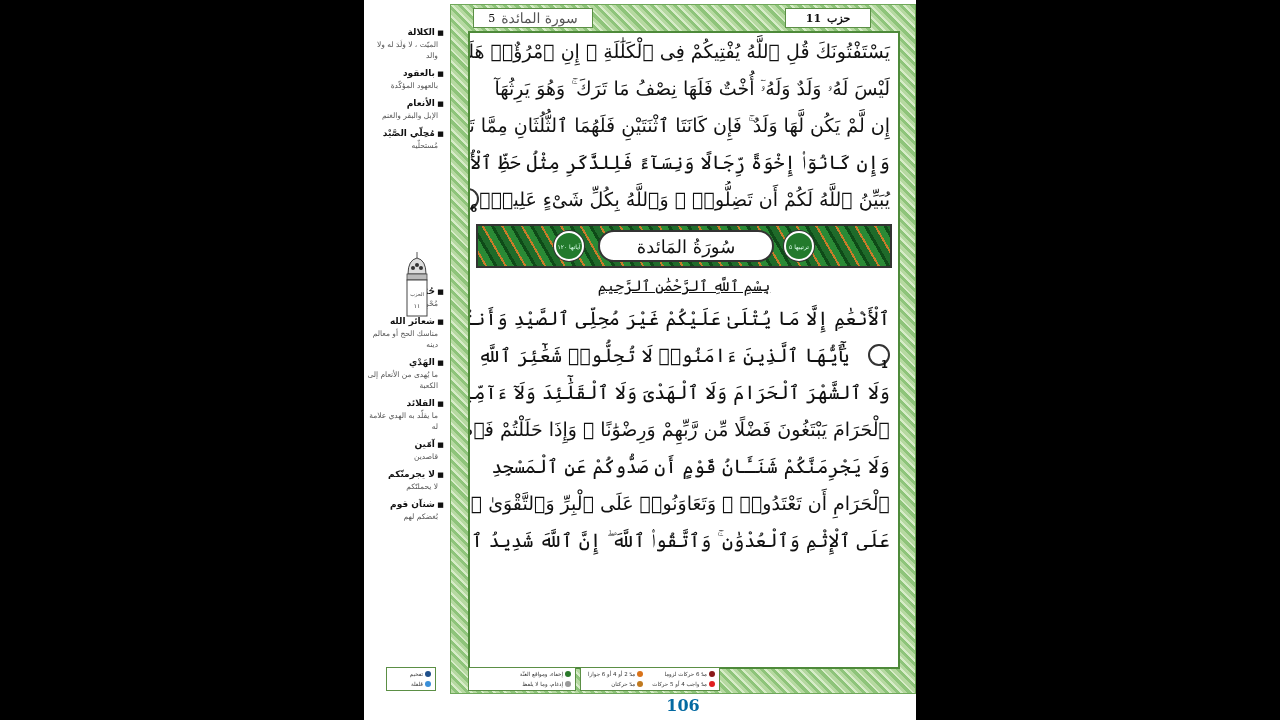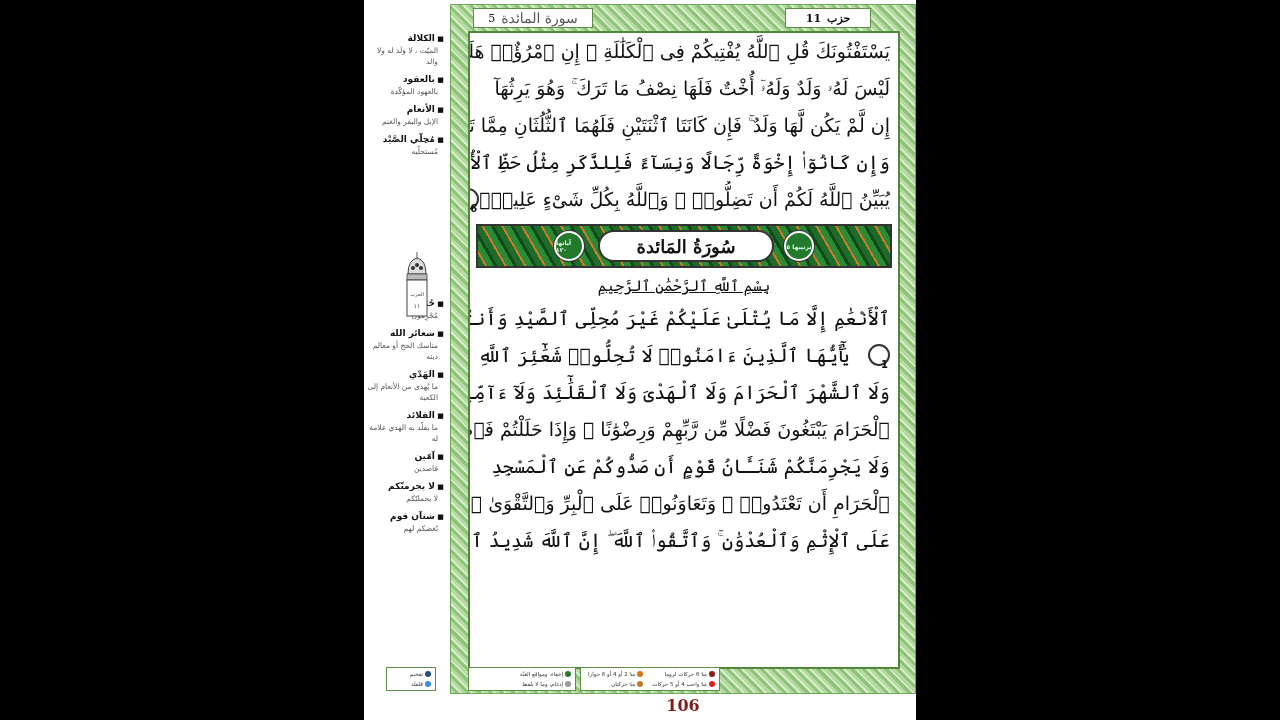--- a/index.html
+++ b/index.html
@@ -6,21 +6,21 @@
   html, body { width: 1280px; height: 720px; background: #000; overflow: hidden; }
   .page {
     position: absolute; left: 364px; top: 0; width: 552px; height: 720px;
     background: #ffffff;
   }
   .margin-notes {
     position: absolute; left: 0; top: 26px; width: 84px; height: 620px;
     font-family: "DejaVu Sans", sans-serif; direction: rtl; text-align: right;
     padding-right: 4px;
   }
-  .note { margin-bottom: 6px; margin-top: 6px; }
+  .note { margin-bottom: 6px; }
   .note-head { font-size: 9px; font-weight: bold; color: #111; line-height: 12px; }
   .note-head::before { content: "■ "; font-size: 7px; }
   .note-body { font-size: 7.5px; color: #555; line-height: 11px; padding-right: 6px; }
   .hizb-marker {
     position: absolute; left: 40px; top: 252px; width: 26px; height: 68px;
   }
   .frame {
     position: absolute; left: 86px; top: 4px; width: 466px; height: 690px;
     background: repeating-linear-gradient(45deg, #b6d9a1 0 3px, #8ec47a 3px 6px, #d7ecc8 6px 8px);
     border: 1px solid #6fa85a;
@@ -50,21 +50,20 @@
   .ayah-num {
     display: inline-flex; width: 22px; height: 22px; border-radius: 50%;
     border: 2px solid #333; background: #fff; font-size: 10px;
     align-items: center; justify-content: center; font-weight: bold;
     font-family: "DejaVu Sans", sans-serif; margin-top: 7px;
   }
   .surah-banner {
     margin: 6px 6px 4px; height: 44px; border: 2px solid #333;
     background: repeating-linear-gradient(60deg, #1f6b2a 0 6px, #c87c2a 6px 8px, #2a8a35 8px 14px, #0f4a18 14px 17px);
     position: relative;
-    font-weight: bold;
   }
   .banner-cartouche {
     position: absolute; left: 120px; top: 4px; width: 176px; height: 32px;
     background: #fff; border: 2px solid #333; border-radius: 16px;
     display: flex; align-items: center; justify-content: center;
     font-family: "DejaVu Serif", serif; font-size: 18px; color: #111;
   }
   .banner-medal {
     position: absolute; top: 5px; width: 30px; height: 30px; border-radius: 50%;
     background: #237a2c; border: 2px solid #fff; box-shadow: 0 0 0 1px #333;
@@ -83,21 +82,21 @@
     font-size: 5.5px; color: #333; direction: rtl; padding: 2px 4px;
     display: grid; grid-template-columns: auto auto; column-gap: 6px; row-gap: 2px;
   }
   .legend-right { left: 216px; width: 140px; }
   .legend-mid { left: 104px; width: 108px; }
   .legend-left { left: 22px; width: 50px; grid-template-columns: auto; }
   .legend-item { display: flex; align-items: center; gap: 2px; white-space: nowrap; }
   .dot { width: 6px; height: 6px; border-radius: 50%; display: inline-block; }
   .page-number {
     position: absolute; left: 86px; width: 466px; top: 696px; text-align: center;
-    font-family: "DejaVu Serif", serif; font-weight: bold; font-size: 16px; color: #7f1d1d;
+    font-family: "DejaVu Serif", serif; font-weight: bold; font-size: 16px; color: #0369a1;
   }
 </style>
 </head>
 <body>
 
 <div class="page">
 
   <div class="margin-notes">
     <div class="note">
       <div class="note-head">الكلالة</div>

